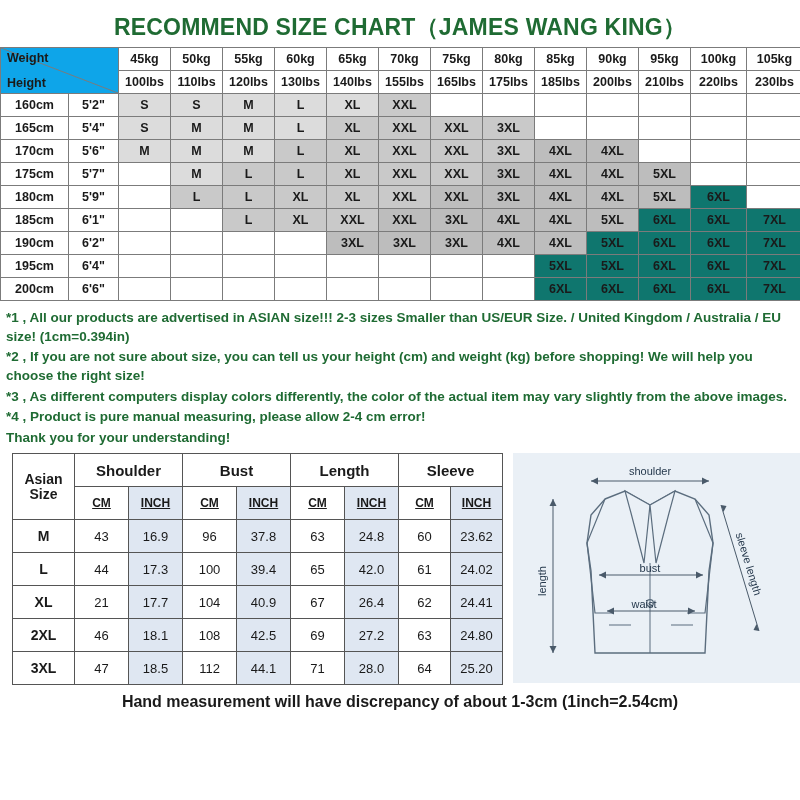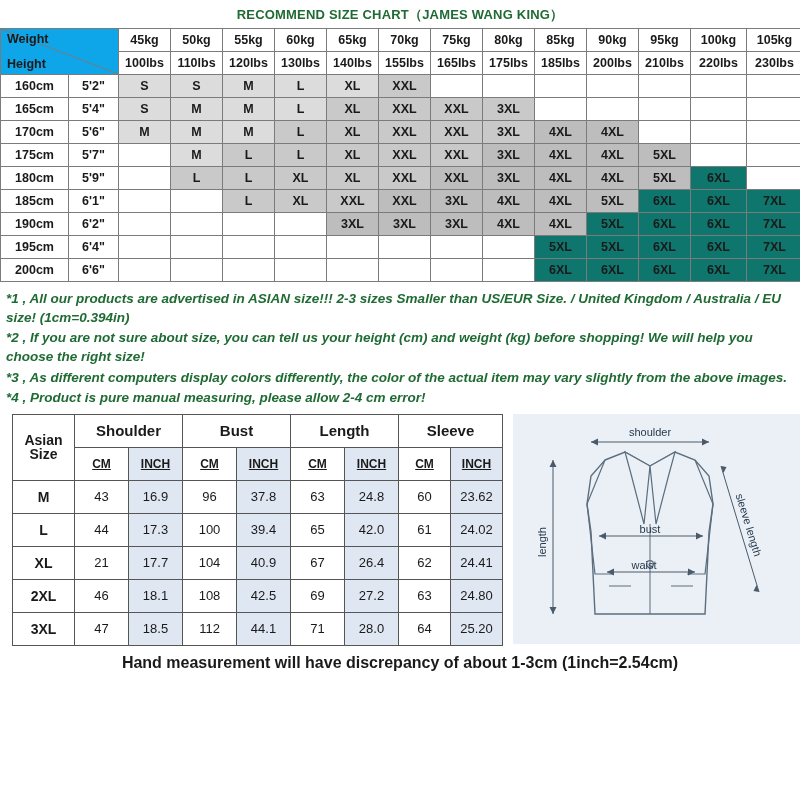--- a/index.html
+++ b/index.html
@@ -9,24 +9,24 @@
     font-family:"Liberation Sans", sans-serif;
     color:#1a1a1a;
     overflow:hidden;
     position:relative;
   }
   .page{width:800px;height:800px;position:relative;}
 
   
   .title{
     text-align:center;
-    font-size:13px;
+    font-size:23px;
     font-weight:bold;
     color:#1f6b33;
-    padding-top:6px;
+    padding-top:12px;
     letter-spacing:.2px;
   }
 
   
   table.size{
     border-collapse:collapse;
     width:790px;
     margin:4px auto 0 auto;
     table-layout:fixed;
   }
@@ -59,21 +59,21 @@
   .empty{background:#ffffff;}
 
   
   .notes{
     width:788px;margin:8px auto 0 auto;
     font-size:13.5px;
     line-height:1.38;
     color:#1f6b33;
     font-weight:bold;
   }
-  .notes p{margin:0 0 2px 0;font-style:italic;}
+  .notes p{margin:0 0 2px 0;}
   .thanks{color:#1f6b33;font-weight:bold;}
 
   
   .lower{
     display:flex;
     width:790px;margin:6px auto 0 auto;
     align-items:flex-start;
     padding-left:12px;
   }
   table.meas{
@@ -327,20 +327,21 @@
           <td class="g4">7XL</td>
         </tr>
       </tbody>
   </table>
 
   <div class="notes">
     <p>*1 , All our products are advertised in ASIAN size!!! 2-3 sizes Smaller than US/EUR Size. / United Kingdom / Australia / EU size! (1cm=0.394in)</p>
     <p>*2 , If you are not sure about size, you can tell us your height (cm) and weight (kg) before shopping! We will help you choose the right size!</p>
     <p>*3 , As different computers display colors differently, the color of the actual item may vary slightly from the above images.</p>
     <p>*4 , Product is pure manual measuring, please allow 2-4 cm error!</p>
+    <p class="thanks">Thank you for your understanding!</p>
   </div>
 
   <div class="lower">
     <table class="meas">
       <colgroup>
         <col style="width:62px">
         <col style="width:54px">
           <col style="width:54px">
         <col style="width:54px">
           <col style="width:54px">

